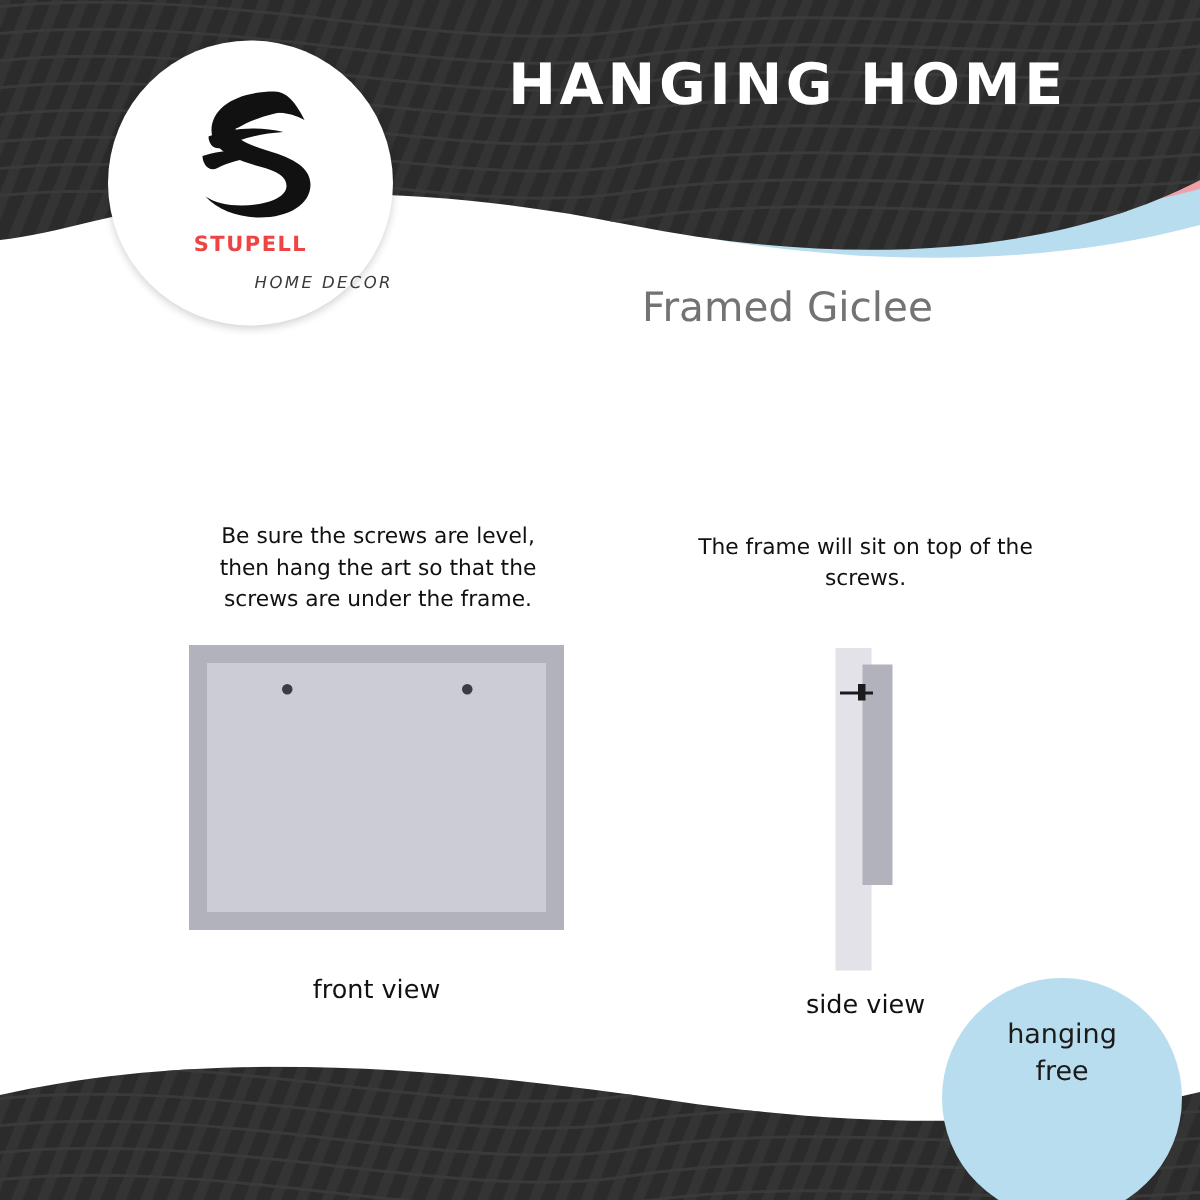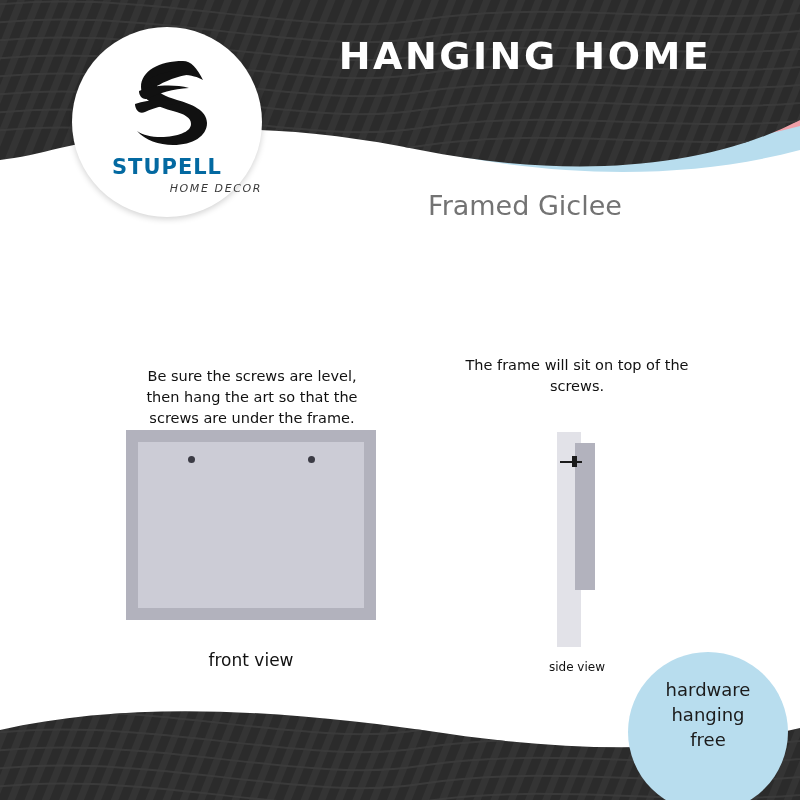--- a/index.html
+++ b/index.html
@@ -63,24 +63,24 @@
     left: 50%;
     top: 30px;
     transform: translateX(-50%);
   }
   .logo-name {
     position: absolute;
     left: 0;
     top: 128px;
     width: 190px;
     text-align: center;
-    font-size: 21px;
+    font-size: 14px;
     font-weight: bold;
     letter-spacing: 1px;
-    color: #0369a1;
+    color: #ef4444;
   }
   .logo-sub {
     position: absolute;
     left: 0;
     top: 155px;
     width: 190px;
     text-align: right;
     font-size: 11px;
     letter-spacing: 1.6px;
     color: #3a3a3a;
@@ -111,21 +111,20 @@
   
   .col-left-note {
     position: absolute;
     left: 132px;
     top: 348px;
     width: 240px;
     text-align: center;
     font-size: 14.5px;
     line-height: 21px;
     color: #111111;
-    margin-top: 18px;
   }
   .front-frame {
     position: absolute;
     left: 126px;
     top: 430px;
     width: 250px;
     height: 190px;
     background: #b2b2bd;
   }
   .front-inner {
@@ -197,21 +196,21 @@
     width: 5px;
     height: 11px;
     background: #1b1b1b;
   }
   .side-caption {
     position: absolute;
     left: 462px;
     top: 660px;
     width: 230px;
     text-align: center;
-    font-size: 12px;
+    font-size: 17px;
     color: #111111;
   }
 
   
   .hw-badge {
     position: absolute;
     left: 628px;
     top: 652px;
     width: 160px;
     height: 160px;
@@ -301,21 +300,20 @@
 
   <div class="col-right-note">The frame will sit on top of the screws.</div>
   <div class="side-wall"></div>
   <div class="side-frame"></div>
   <div class="screw-line"></div>
   <div class="screw-head"></div>
   <div class="side-caption">side view</div>
 
   <div class="hw-badge">
     <div class="hw-text">
-      <div>hardware</div>
       <div>hanging</div>
       <div>free</div>
     </div>
   </div>
 
   <div class="bottom-banner">
     <svg class="bottom-svg" width="800" height="110" viewBox="0 0 800 110">
       <defs>
         <clipPath id="botclip">
           <path d="M0,40 C140,8 300,22 450,44 C580,63 700,62 800,38 L800,110 H0 Z"></path>

